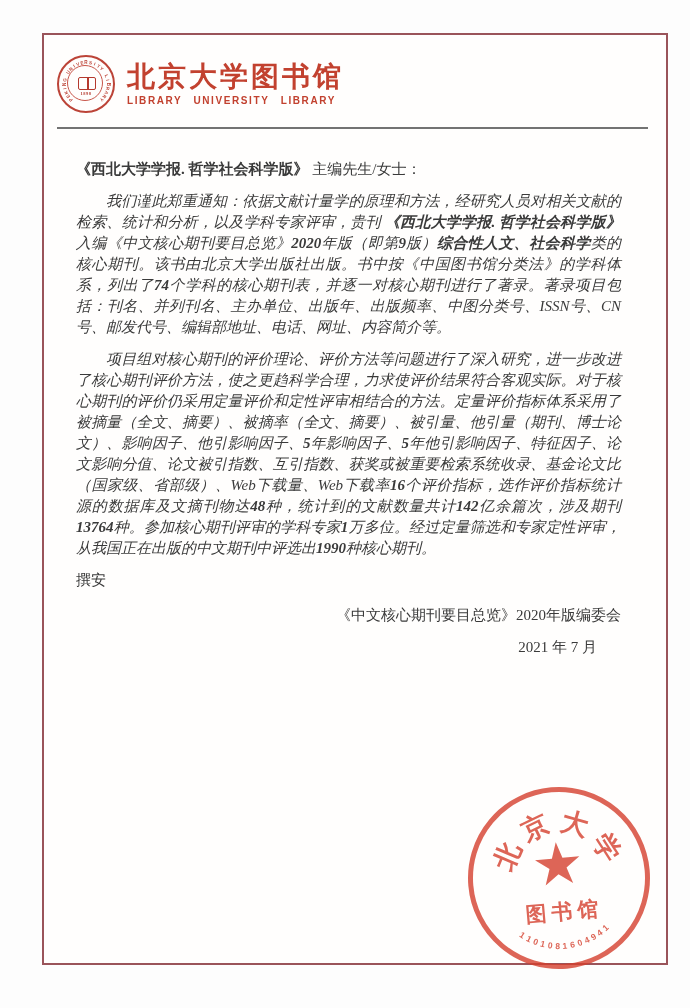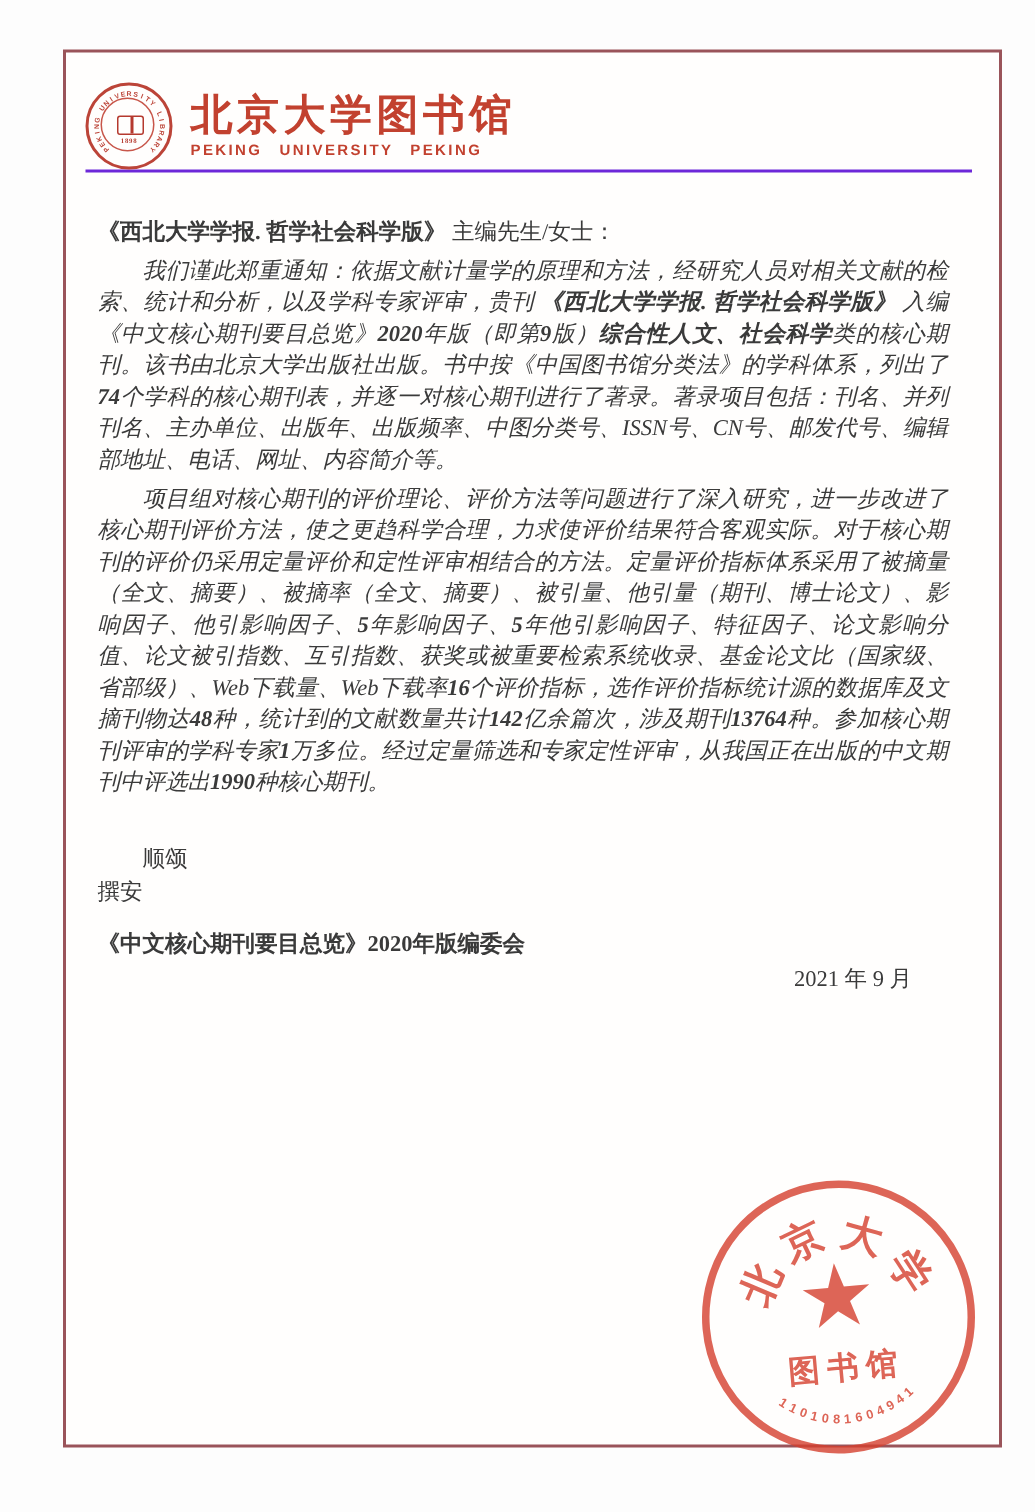--- a/index.html
+++ b/index.html
@@ -8,22 +8,22 @@
     background:#fdfdfd;
     font-family:"Liberation Serif","DejaVu Serif",serif;
     -webkit-font-smoothing:antialiased;
   }
   .frame{
     position:absolute;left:42px;top:33px;width:622px;height:928px;
     border:2px solid #9a545a;background:#fffefd;overflow:visible;
   }
   
   .lh{
-    margin:20px 18px 0 13px;padding-bottom:0;
-    border-bottom:2px solid #6d28d9;
+    margin:20px 18px 0 13px;padding-bottom:14px;
+    border-bottom:2px solid #737373;
     display:flex;align-items:center;gap:12px;
   }
   .logo{
     position:relative;width:54px;height:54px;border-radius:50%;
     border:2px solid #bc4438;color:#bc4438;flex:0 0 auto;
   }
   .logo-inner{
     position:absolute;left:8px;top:8px;width:34px;height:34px;border-radius:50%;
     border:1px solid #c8564a;
   }
@@ -50,28 +50,28 @@
   
   .doc-title{
     margin:52px 0 0;text-align:center;
     font-size:22px;font-weight:700;color:#2d2d2d;letter-spacing:2px;
   }
   .content{
     margin:30px 34px 0 21px;
     font-size:15px;line-height:21px;color:#3a3a3a;
     text-align:justify;
   }
-  .content p{margin:0;}
+  .content p{margin:11px;}
   .content p.ind{text-indent:2em;font-style:italic;}
   .content p + p{margin-top:5px;}
   .b{font-weight:700;}
   .salute{text-indent:0;}
   .closing1{text-indent:2em;margin-top:30px !important;}
   .closing2{text-indent:0;margin-top:1px !important;font-family:Liberation Serif, serif;}
-  .sig-org{margin-top:14px !important;text-indent:0;font-weight:bold;}
+  .sig-org{text-align:right;margin-top:14px !important;text-indent:0;}
   .sig-date{text-align:right;margin-top:2px !important;padding-right:24px;text-indent:0;}
   
   .arc{position:absolute;inset:0;}
   .arc > span{
     position:absolute;left:50%;top:50%;width:1em;height:1em;line-height:1em;
     text-align:center;margin:-0.5em 0 0 -0.5em;display:block;
   }
   .stamp{
     position:absolute;left:424px;top:752px;width:172px;height:172px;
     border:5px solid #d5402e;border-radius:50%;
@@ -123,33 +123,32 @@
           <span style="transform: rotate(112.5deg) translateY(-21px);">A</span>
           <span style="transform: rotate(123.75deg) translateY(-21px);">R</span>
           <span style="transform: rotate(135deg) translateY(-21px);">Y</span>
         </div>
       <div class="logo-inner"></div>
       <div class="logo-book"></div>
       <div class="logo-year">1898</div>
     </div>
     <div class="wordmark">
       <div class="cn">北京大学图书馆</div>
-      <div class="en">PEKING UNIVERSITY PEKING</div>
+      <div class="en">LIBRARY UNIVERSITY LIBRARY</div>
     </div>
   </div>
 
 
   <div class="content">
     <p class="salute"><span class="b">《西北大学学报. 哲学社会科学版》</span><span> 主编先生/女士：</span></p>
     <p class="ind"><span>我们谨此郑重通知：依据文献计量学的原理和方法，经研究人员对相关文献的检索、统计和分析，以及学科专家评审，贵刊 </span><span class="b">《西北大学学报. 哲学社会科学版》</span><span> 入编《中文核心期刊要目总览》</span><span class="b">2020</span><span>年版（即第</span><span class="b">9</span><span>版）</span><span class="b">综合性人文、社会科学</span><span>类的核心期刊。该书由北京大学出版社出版。书中按《中国图书馆分类法》的学科体系，列出了</span><span class="b">74</span><span>个学科的核心期刊表，并逐一对核心期刊进行了著录。著录项目包括：刊名、并列刊名、主办单位、出版年、出版频率、中图分类号、ISSN号、CN号、邮发代号、编辑部地址、电话、网址、内容简介等。</span></p>
     <p class="ind"><span>项目组对核心期刊的评价理论、评价方法等问题进行了深入研究，进一步改进了核心期刊评价方法，使之更趋科学合理，力求使评价结果符合客观实际。对于核心期刊的评价仍采用定量评价和定性评审相结合的方法。定量评价指标体系采用了被摘量（全文、摘要）、被摘率（全文、摘要）、被引量、他引量（期刊、博士论文）、影响因子、他引影响因子、</span><span class="b">5</span><span>年影响因子、</span><span class="b">5</span><span>年他引影响因子、特征因子、论文影响分值、论文被引指数、互引指数、获奖或被重要检索系统收录、基金论文比（国家级、省部级）、Web下载量、Web下载率</span><span class="b">16</span><span>个评价指标，选作评价指标统计源的数据库及文摘刊物达</span><span class="b">48</span><span>种，统计到的文献数量共计</span><span class="b">142</span><span>亿余篇次，涉及期刊</span><span class="b">13764</span><span>种。参加核心期刊评审的学科专家</span><span class="b">1</span><span>万多位。经过定量筛选和专家定性评审，从我国正在出版的中文期刊中评选出</span><span class="b">1990</span><span>种核心期刊。</span></p>
-    <p class="closing1">顺颂</p>
     <p class="closing2">撰安</p>
     <p class="sig-org">《中文核心期刊要目总览》2020年版编委会</p>
-    <p class="sig-date">2021 年 9 月</p>
+    <p class="sig-date">2021 年 7 月</p>
   </div>
 
   <div class="stamp">
     <div class="arc stamp-top">
         <span style="transform: rotate(-62deg) translateY(-56px);">北</span>
         <span style="transform: rotate(-20.6667deg) translateY(-56px);">京</span>
         <span style="transform: rotate(20.6667deg) translateY(-56px);">大</span>
         <span style="transform: rotate(62deg) translateY(-56px);">学</span>
       </div>
     <div class="stamp-star">★</div>

